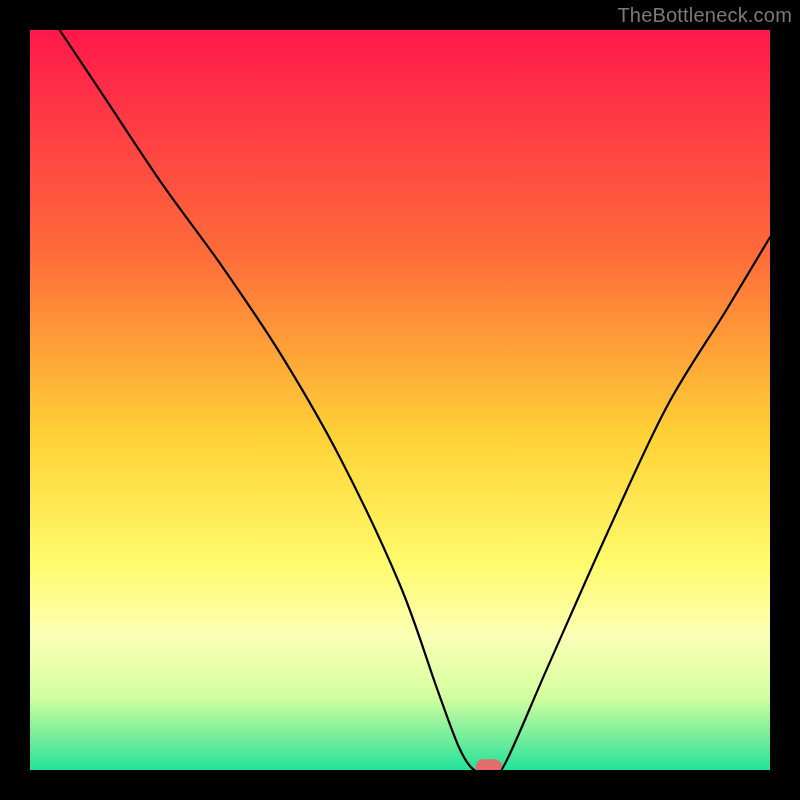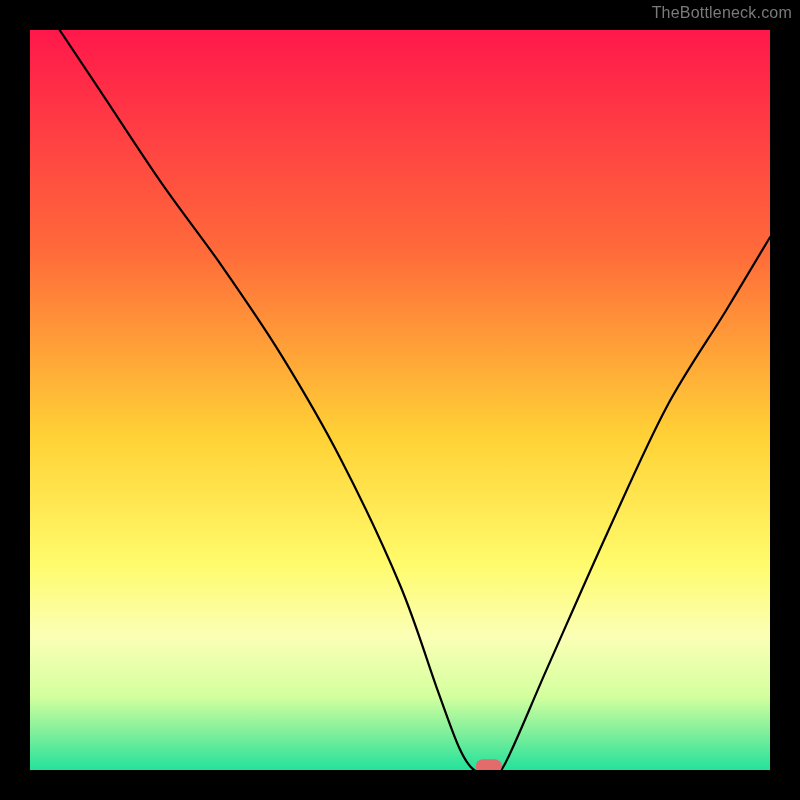--- a/index.html
+++ b/index.html
@@ -13,21 +13,21 @@
   .wrap {
     position: relative;
     width: 800px;
     height: 800px;
   }
   .watermark {
     position: absolute;
     top: 4px;
     right: 8px;
     font-family: Arial, Helvetica, sans-serif;
-    font-size: 16px;
+    font-size: 20px;
     color: #7a7a7a;
     font-weight: 500;
     letter-spacing: 0.2px;
     z-index: 10;
   }
   svg {
     position: absolute;
     top: 0;
     left: 0;
   }

